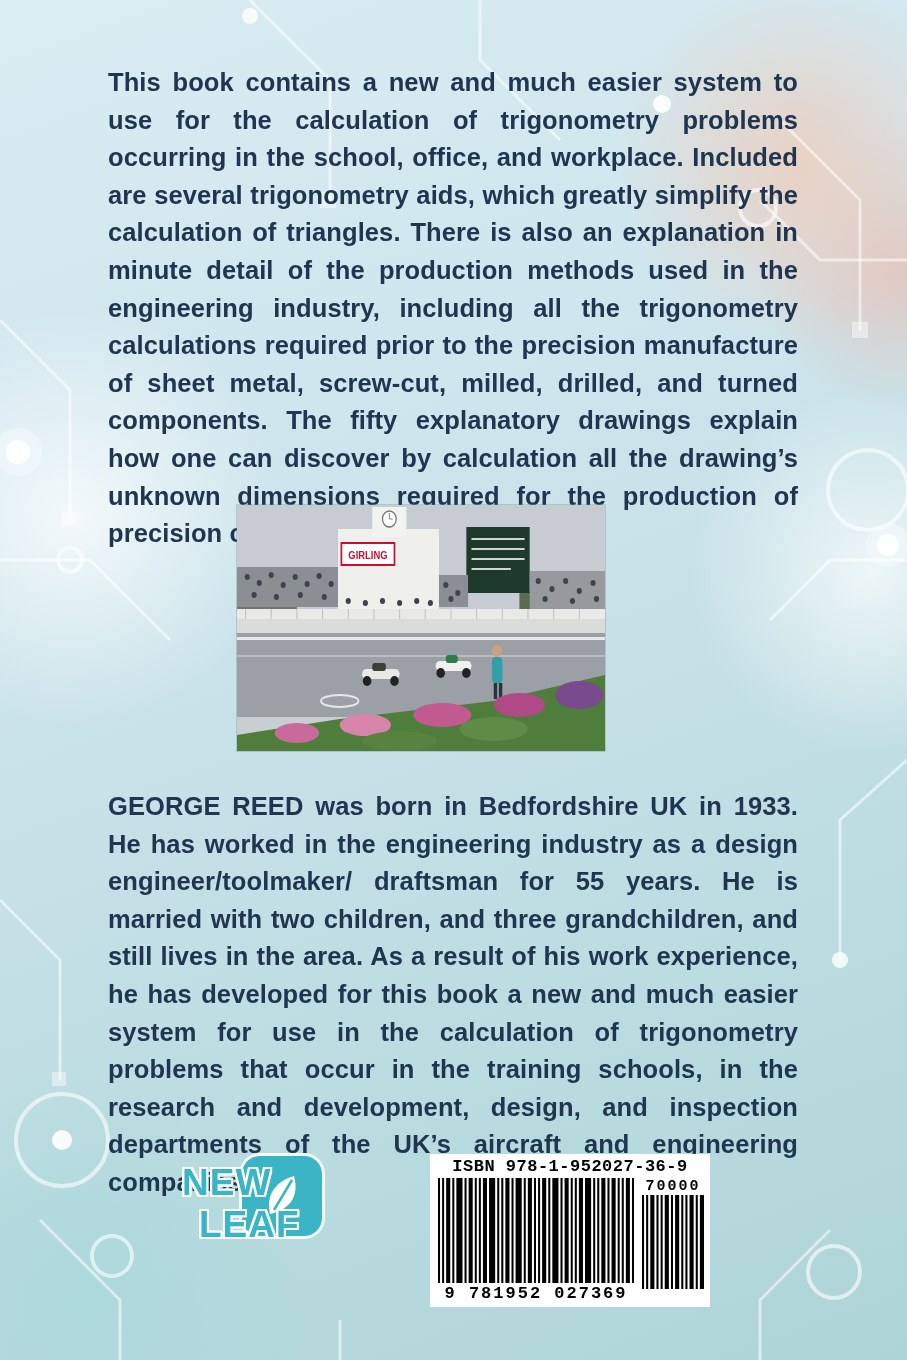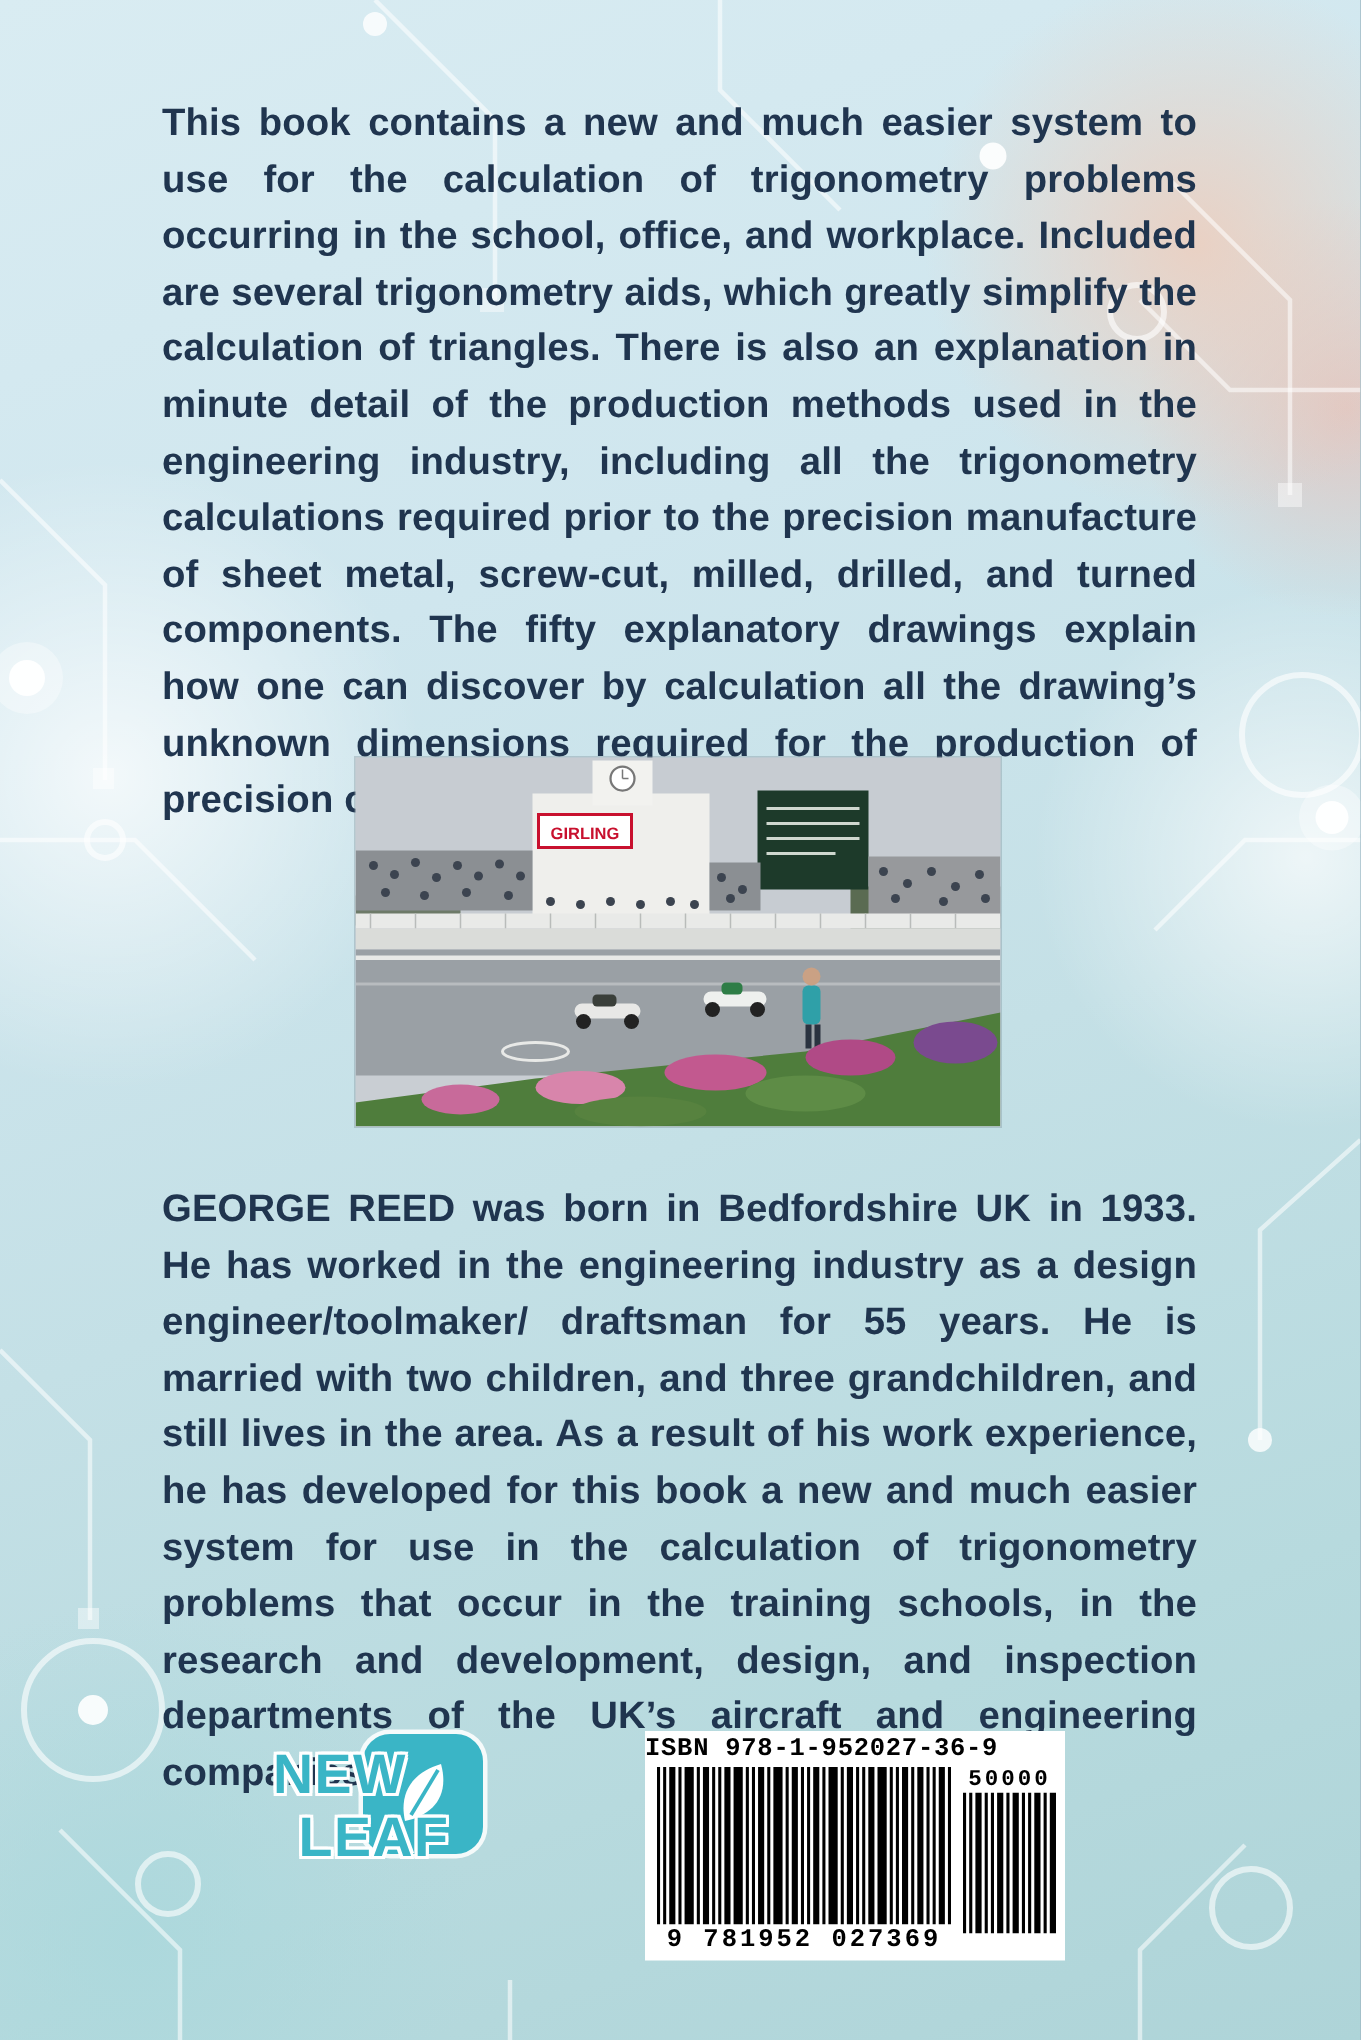--- a/index.html
+++ b/index.html
@@ -22,21 +22,21 @@
     position:absolute;left:108px;width:690px;
     color:#20354f;
     font-size:25.5px;line-height:37.6px;font-weight:bold;
     text-align:justify;letter-spacing:.1px;
     margin:0;
   }
   .synopsis{top:64px;}
   .bio{top:788px;}
 
   .photo{
-    position:absolute;left:237px;top:505px;width:430px;height:246px;
+    position:absolute;left:237px;top:505px;width:368px;height:246px;
     box-shadow:0 0 0 1px rgba(120,140,150,.35);
     overflow:hidden;background:#c9ced3;
   }
   .photo svg{display:block;width:100%;height:100%;}
 
   .logo{position:absolute;left:182px;top:1156px;width:150px;height:155px;color:#3ab5c6;}
   .logo .leafbox{
     position:absolute;left:60px;top:0;width:80px;height:80px;border-radius:18px;
     background:#3ab5c6;box-shadow:0 0 0 3px rgba(255,255,255,.85);
   }
@@ -44,21 +44,21 @@
   .logo .word{
     position:absolute;left:0;font-weight:bold;font-size:37px;letter-spacing:1px;
     text-shadow:-2px -2px 0 #fff,2px -2px 0 #fff,-2px 2px 0 #fff,2px 2px 0 #fff,0 2px 0 #fff,0 -2px 0 #fff,2px 0 0 #fff,-2px 0 0 #fff;
   }
   .logo .w1{top:6px;}
   .logo .w2{top:48px;padding-left:17px;}
   .logo .w3{top:102px;}
 
   .barcode-box{
     position:absolute;left:430px;top:1154px;width:280px;height:153px;
-    background:#fff;color:#000;display:flex;flex-direction:column;align-items:flex-start;
+    background:#fff;color:#000;display:flex;flex-direction:column;align-items:center;
   }
   .isbn-line{
     font-family:"Liberation Mono",monospace;font-size:17px;font-weight:bold;
     text-align:center;padding-top:3px;letter-spacing:.5px;white-space:nowrap;
   }
   .bars-row{flex:1;display:flex;padding:2px 6px 4px 8px;}
   .main-col{width:196px;display:flex;flex-direction:column;}
   .main-bars{flex:1;width:100%;}
   .digits-line{
     font-family:"Liberation Mono",monospace;font-size:17px;font-weight:bold;
@@ -295,21 +295,21 @@
               <rect x="85" y="0" width="2" height="50"></rect>
             <rect x="88" y="0" width="1" height="50"></rect>
               <rect x="90" y="0" width="1" height="50"></rect>
             <rect x="92" y="0" width="2" height="50"></rect>
               <rect x="95" y="0" width="1" height="50"></rect>
           </g>
         </svg>
         <div class="digits-line">9 781952 027369</div>
       </div>
       <div class="supp-col">
-        <div class="supp-digits">50000</div>
+        <div class="supp-digits">70000</div>
         <svg class="supp-bars" viewBox="0 0 30 40" preserveAspectRatio="none" xmlns="http://www.w3.org/2000/svg">
           <g fill="#000">
             <rect x="0" y="0" width="1" height="40"></rect>
               <rect x="2" y="0" width="1" height="40"></rect>
             <rect x="4" y="0" width="2" height="40"></rect>
               <rect x="7" y="0" width="1" height="40"></rect>
             <rect x="9" y="0" width="1" height="40"></rect>
               <rect x="11" y="0" width="2" height="40"></rect>
             <rect x="14" y="0" width="1" height="40"></rect>
               <rect x="16" y="0" width="2" height="40"></rect>

